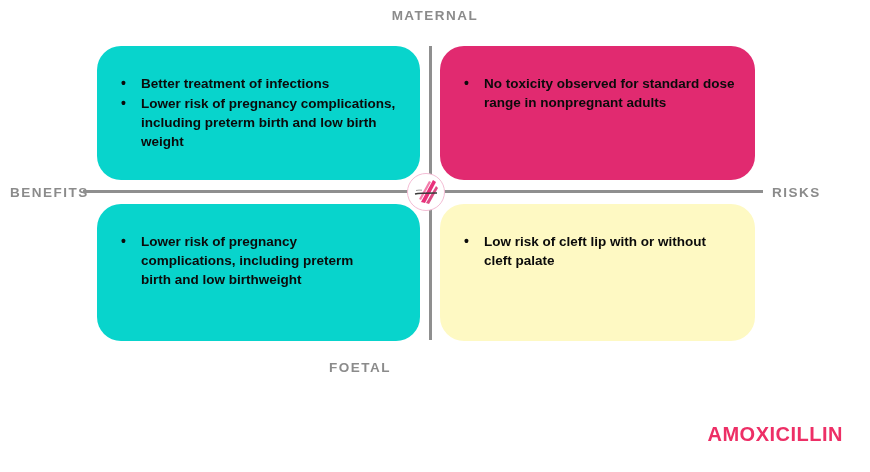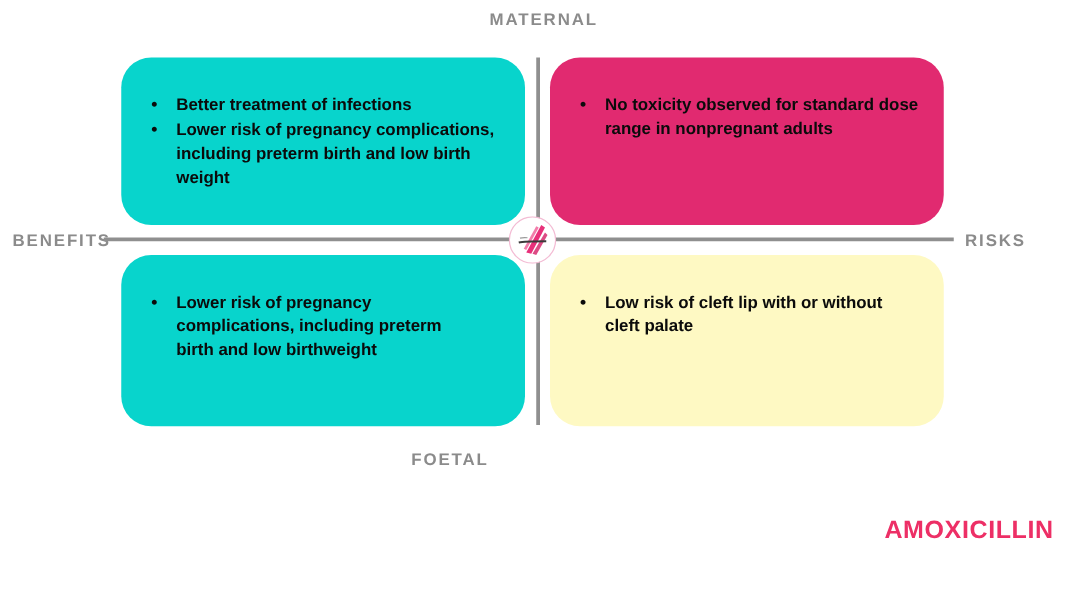--- a/index.html
+++ b/index.html
@@ -72,21 +72,21 @@
   .qbox.br li { max-width: 282px; }
 
   .center-badge {
     position: absolute;
     left: 407px; top: 173px;
     width: 38px; height: 38px;
   }
 
   .brand-title {
     position: absolute;
-    left: 613px; top: 413px;
+    left: 613px; top: 423px;
     width: 230px;
     text-align: right;
     color: #ed2f66;
     font-weight: bold;
     font-size: 20px;
     letter-spacing: 0.5px;
   }
 </style>
 </head>
 <body>

